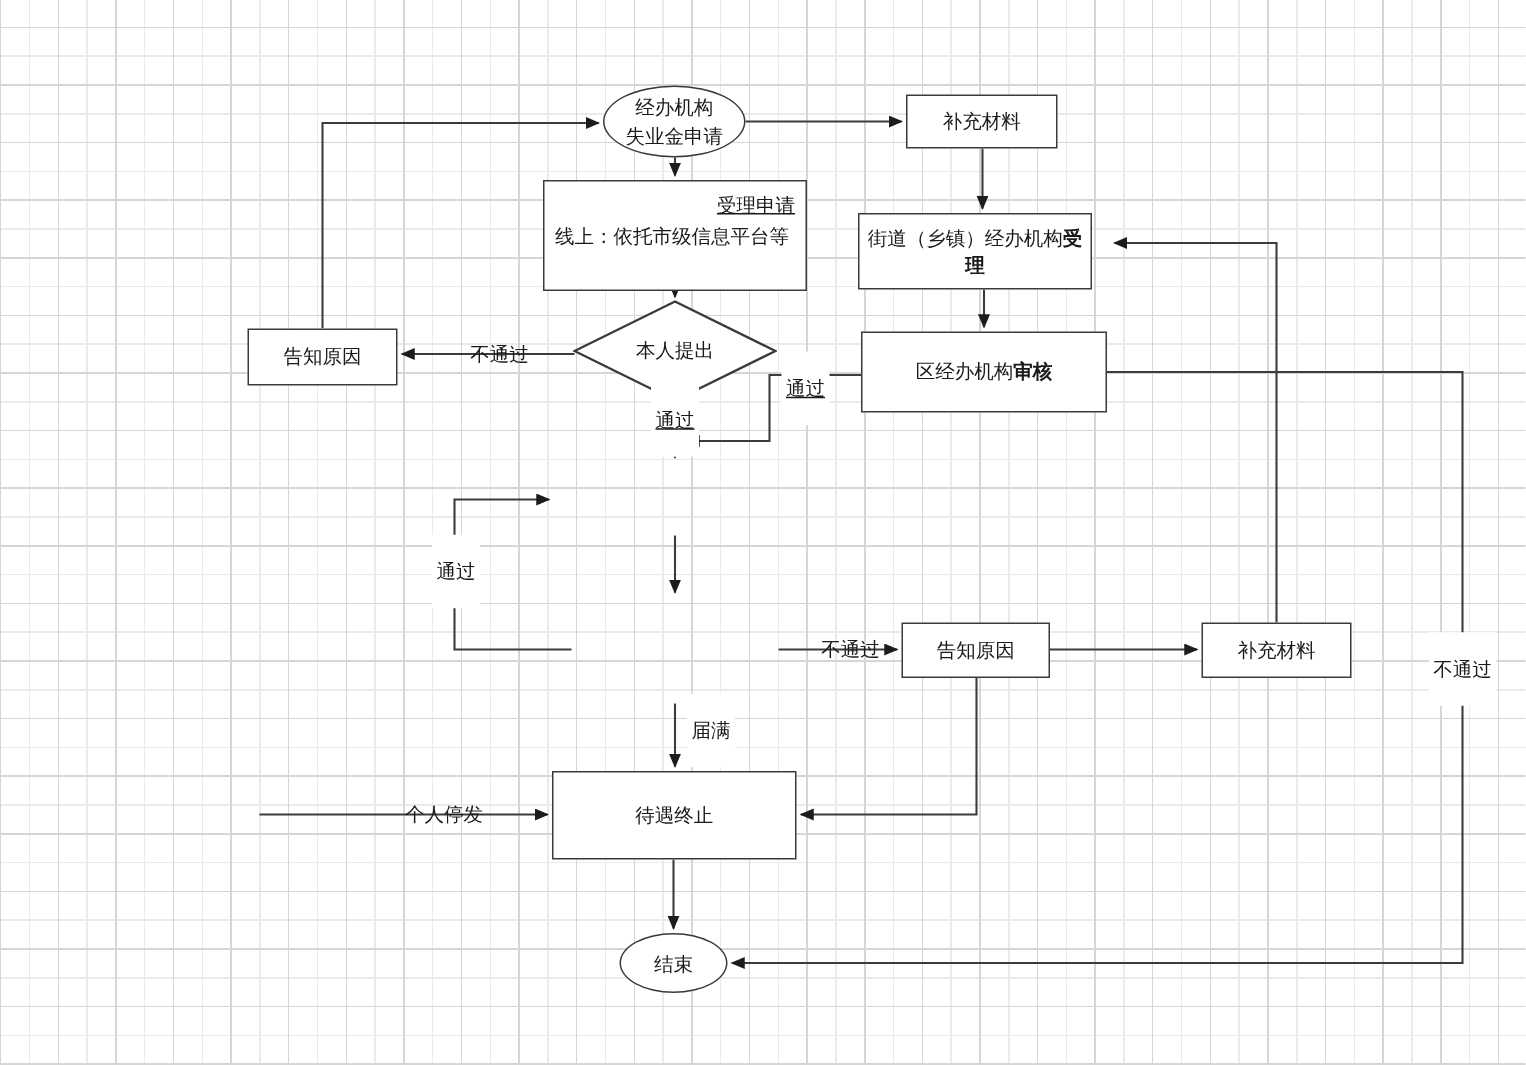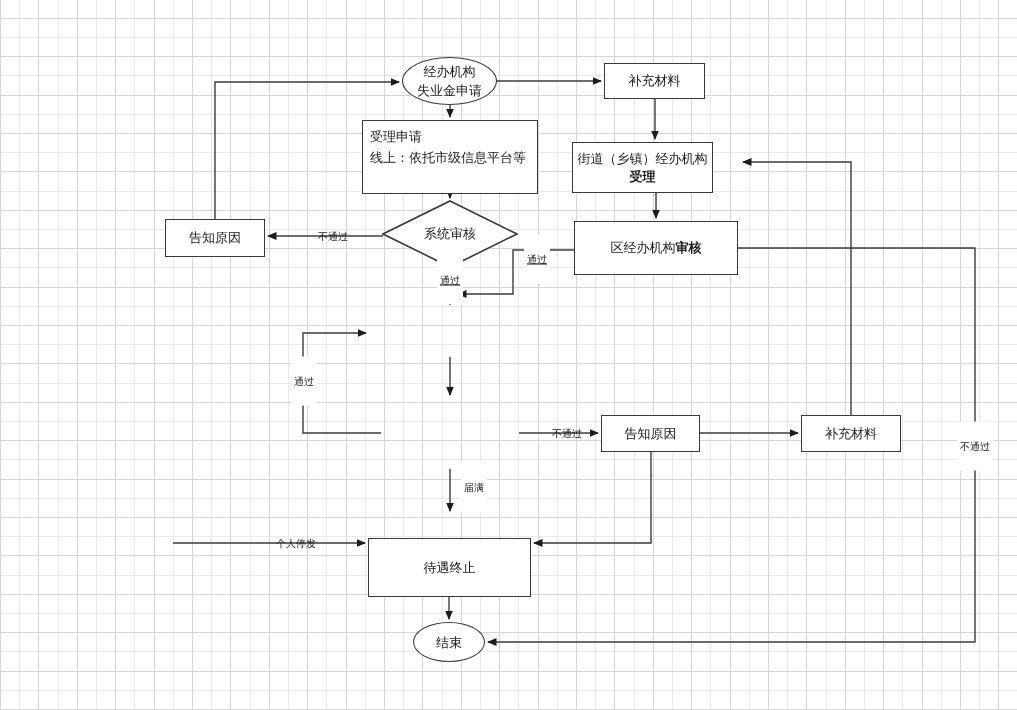--- a/index.html
+++ b/index.html
@@ -18,24 +18,24 @@
   .node{
     position:absolute;box-sizing:border-box;background:#fff;
     border:1.6px solid #3a3a3a;color:#1a1a1a;font-size:13px;
     display:flex;align-items:center;justify-content:center;text-align:center;
   }
   .ellipse{border-radius:50%;white-space:pre-line;line-height:19px;}
   .diamond{background:transparent;border:none;}
   .diamond svg{position:absolute;left:0;top:0;}
   .dlabel{position:relative;z-index:1;}
   .accept{display:block;text-align:left;padding:5px 7px;line-height:21px;}
-  .accept .l1{text-align:left;}
+  .accept .l1{text-align:right;text-decoration:underline;}
   .elabel{
     position:absolute;transform:translate(-50%,-50%);
-    font-size:10px;line-height:15px;color:#1a1a1a;white-space:nowrap;
+    font-size:13px;line-height:15px;color:#1a1a1a;white-space:nowrap;
   }
   .bgw{background:#fff;padding:17px 3px;}
   .und{text-decoration:underline;}
   b{font-weight:bold;}
 </style>
 </head>
 <body>
 
 <div id="canvas">
 
@@ -71,50 +71,50 @@
 
   <div class="node" style="left:604px;top:63px;width:101px;height:36px">
     <span>补充材料</span>
   </div>
 
   <div class="node accept" style="left:362px;top:120px;width:176px;height:74px">
     <div class="l1">受理申请</div>
     <div class="l2">线上：依托市级信息平台等</div>
   </div>
 
-  <div class="node" style="left:572px;top:142px;width:141px;height:51px">
+  <div class="node" style="left:572px;top:142px;width:156px;height:51px">
     <span><span>街道（乡镇）经办机构</span><b>受理</b></span>
   </div>
 
   <div class="node" style="left:574px;top:221px;width:164px;height:54px">
     <span><span>区经办机构</span><b>审核</b></span>
   </div>
 
   <div class="node diamond" style="left:382px;top:200px;width:136px;height:68px">
     <svg width="136" height="68" viewBox="0 0 136 68">
       <polygon points="68,1 135,34 68,67 1,34" fill="#ffffff" stroke="#3a3a3a" stroke-width="1.6"></polygon>
     </svg>
-    <span class="dlabel">系统审核</span>
+    <span class="dlabel">本人提出</span>
   </div>
 
   <div class="node" style="left:165px;top:219px;width:100px;height:38px">
     <span>告知原因</span>
   </div>
 
 
 
   <div class="node" style="left:601px;top:415px;width:99px;height:37px">
     <span>告知原因</span>
   </div>
 
   <div class="node" style="left:801px;top:415px;width:100px;height:37px">
     <span>补充材料</span>
   </div>
 
-  <div class="node" style="left:368px;top:538px;width:163px;height:59px">
+  <div class="node" style="left:368px;top:514px;width:163px;height:59px">
     <span>待遇终止</span>
   </div>
 
 
   <div class="node ellipse" style="left:413px;top:622px;width:72px;height:40px">结束</div>
 
   <div class="elabel" style="left:333px;top:236px">不通过</div>
   <div class="elabel bgw und" style="left:450px;top:280px">通过</div>
   <div class="elabel bgw und" style="left:537px;top:259px">通过</div>
   <div class="elabel bgw" style="left:304px;top:381px">通过</div>

